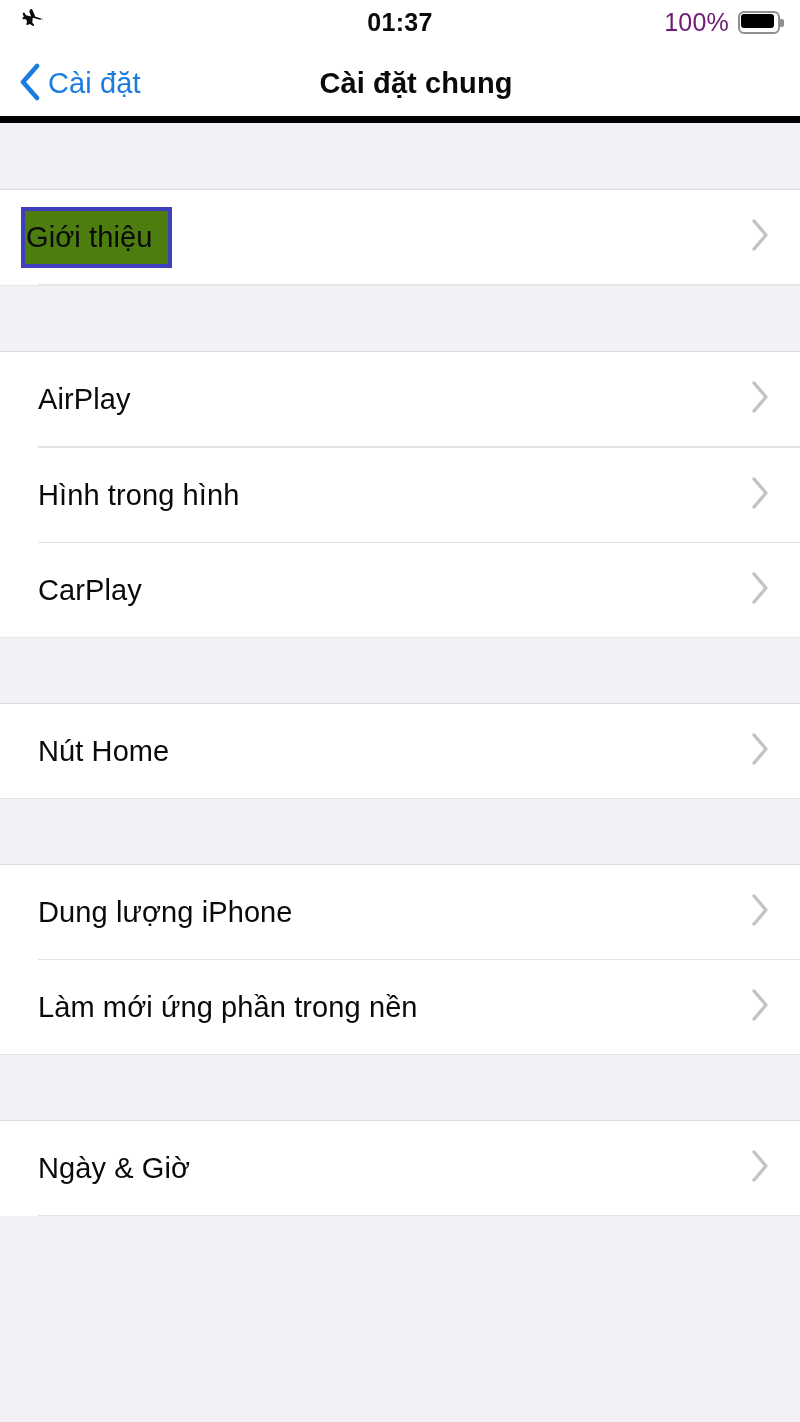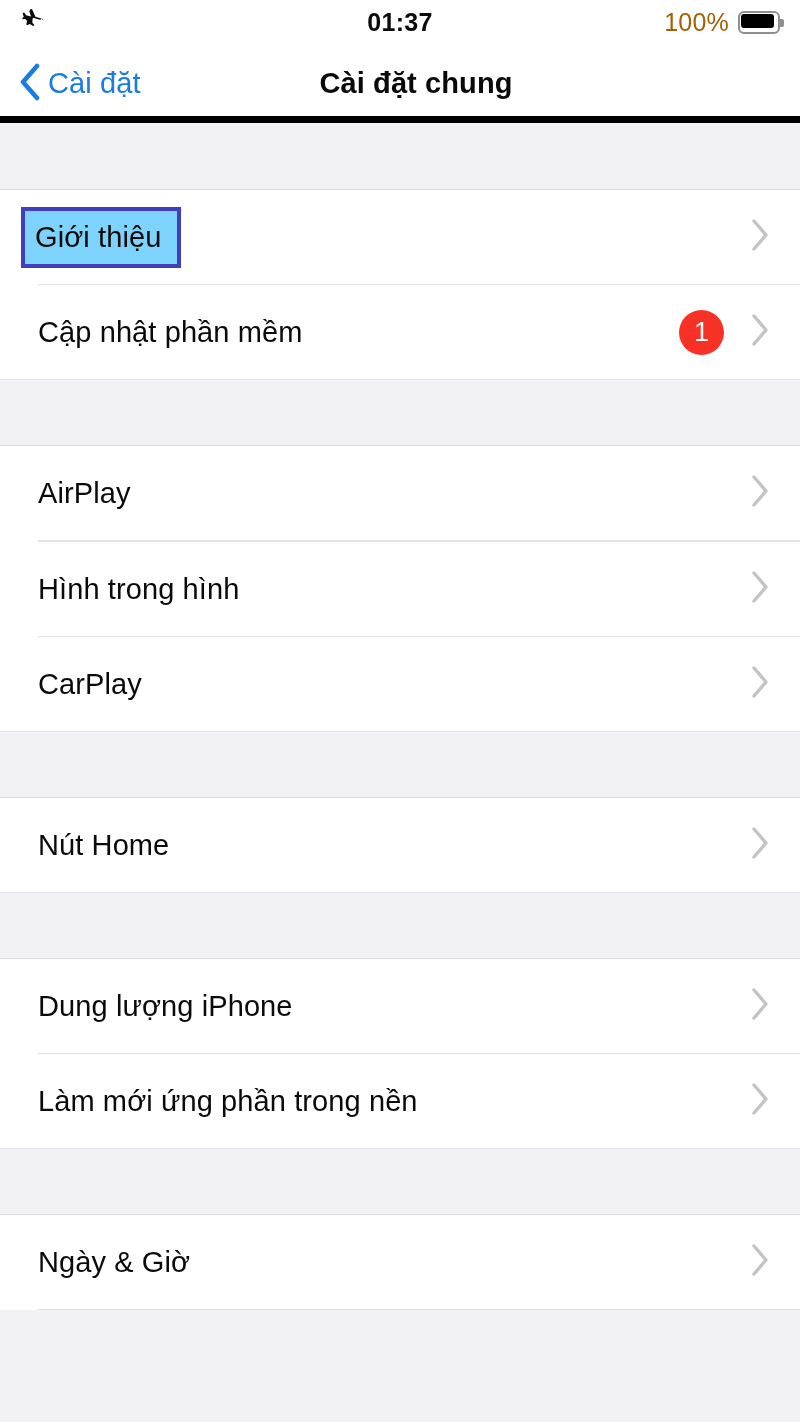--- a/index.html
+++ b/index.html
@@ -21,21 +21,21 @@
   .airplane-icon{ display:block; }
   .status-time{
     position:absolute; left:0; right:0; text-align:center;
     font-size:25px; font-weight:bold; color:#0a0a0a; letter-spacing:.3px;
     top:8px;
   }
   .status-right{
     position:absolute; right:16px; top:0; height:44px;
     display:flex; align-items:center; gap:9px;
   }
-  .battery-pct{ font-size:25px; font-weight:normal; color:#a16207; letter-spacing:.2px; }
+  .battery-pct{ font-size:25px; font-weight:normal; color:#701a75; letter-spacing:.2px; }
   .battery{ position:relative; width:46px; height:23px; }
   .battery-body{
     position:absolute; left:0; top:0; width:42px; height:23px;
     border:2.5px solid #8e8e93; border-radius:6px; background:#fff;
   }
   .battery-fill{
     position:absolute; left:3px; top:3px; width:33px; height:14px;
     background:#000; border-radius:3px;
   }
   .battery-tip{
@@ -87,23 +87,23 @@
   }
   .chev{ display:block; }
   .separator{
     height:1px; margin-left:38px; background:#e3e3e5;
   }
   
   .row.highlighted .row-label{
     position:relative;
     outline:4px solid #3f3fc0;
     outline-offset:0;
-    padding:12px 16px 12px 10px;
+    padding:12px 16px 12px 1px;
     margin-left:-13px;
-    background:#7dd3fc;
+    background:#4d7c0f;
   }
 </style>
 </head>
 <body>
 
 <div class="screen">
 
   <div class="status-bar">
     <div class="status-left">
       <span class="airplane-icon">
@@ -140,29 +140,20 @@
       <div class="group">
         <div class="row highlighted">
           <span class="row-label">Giới thiệu</span>
           <div class="row-right">
             <span class="chev"><svg width="20" height="34" viewBox="0 0 20 34" aria-hidden="true">
                 <path d="M4 3 L16 17 L4 31" fill="none" stroke="#c4c4c6" stroke-width="3.4" stroke-linecap="round" stroke-linejoin="round"></path>
               </svg></span>
           </div>
         </div>
         <div class="separator"></div>
-        <div class="row">
-          <span class="row-label">Cập nhật phần mềm</span>
-          <div class="row-right">
-            <span class="badge">1</span>
-            <span class="chev"><svg width="20" height="34" viewBox="0 0 20 34" aria-hidden="true">
-                <path d="M4 3 L16 17 L4 31" fill="none" stroke="#c4c4c6" stroke-width="3.4" stroke-linecap="round" stroke-linejoin="round"></path>
-              </svg></span>
-          </div>
-        </div>
       </div>
       <div class="section-gap"></div>
       <div class="group">
         <div class="row">
           <span class="row-label">AirPlay</span>
           <div class="row-right">
             <span class="chev"><svg width="20" height="34" viewBox="0 0 20 34" aria-hidden="true">
                 <path d="M4 3 L16 17 L4 31" fill="none" stroke="#c4c4c6" stroke-width="3.4" stroke-linecap="round" stroke-linejoin="round"></path>
               </svg></span>
           </div>

